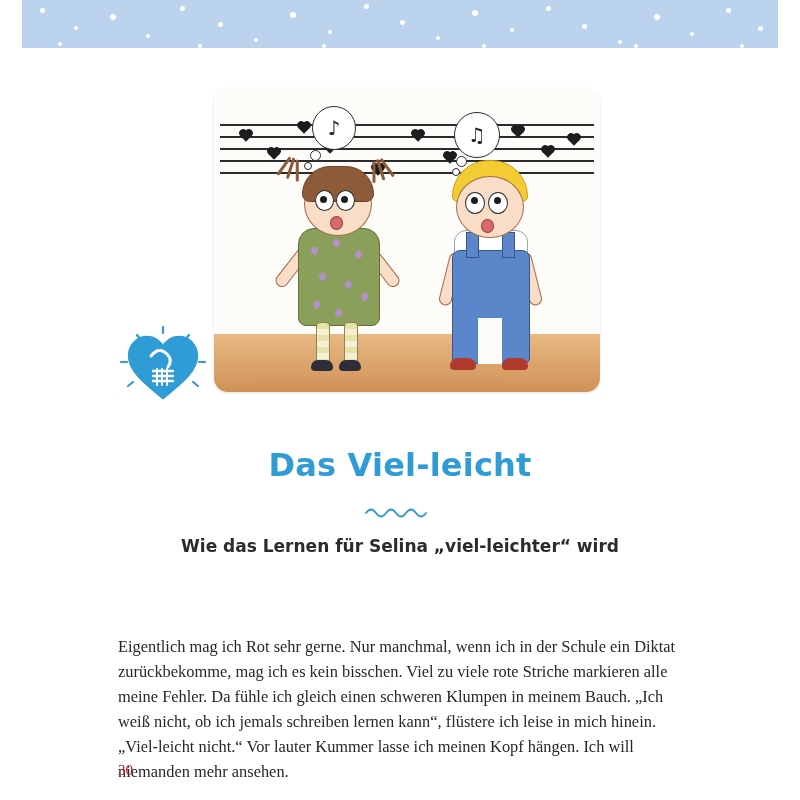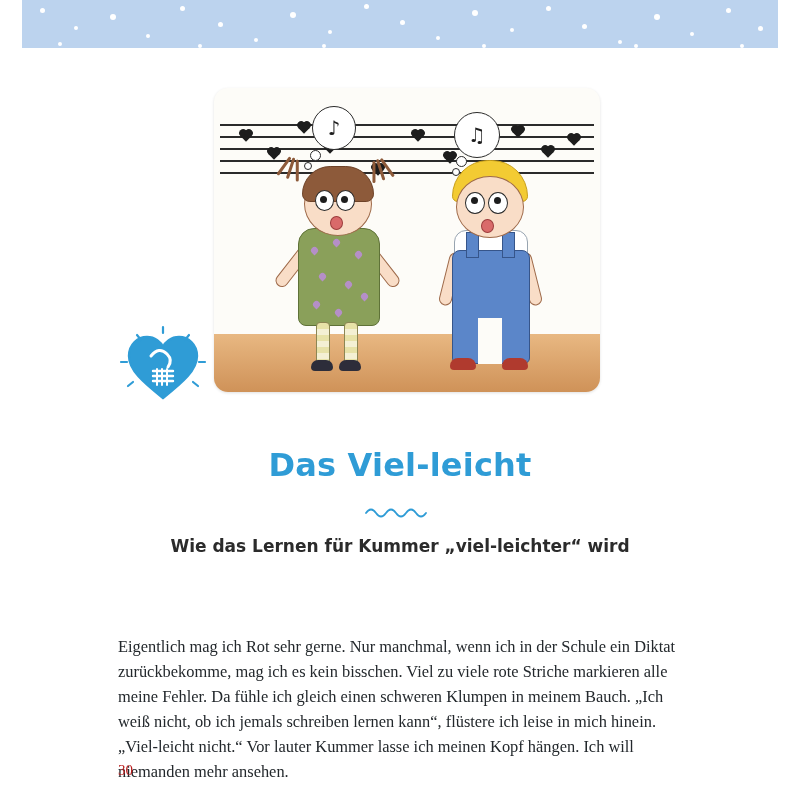--- a/index.html
+++ b/index.html
@@ -329,17 +329,17 @@
 </div>
 
 <div class="title">Das Viel-leicht</div>
 
 <div class="squiggle">
   <svg viewBox="0 0 70 14" width="70" height="14" aria-hidden="true">
     <path d="M1 8 q5 -7 10 0 t10 0 t10 0 t10 0 t10 0 t10 0" fill="none" stroke="#2f9cd6" stroke-width="1.8" stroke-linecap="round"></path>
   </svg>
 </div>
 
-<div class="subtitle">Wie das Lernen für Kummer „viel-leichter“ wird</div>
+<div class="subtitle">Wie das Lernen für Selina „viel-leichter“ wird</div>
 
 <p class="body-text">Eigentlich mag ich Rot sehr gerne. Nur manchmal, wenn ich in der Schule ein Diktat zurückbekomme, mag ich es kein bisschen. Viel zu viele rote Striche markieren alle meine Fehler. Da fühle ich gleich einen schweren Klumpen in meinem Bauch. „Ich weiß nicht, ob ich jemals schreiben lernen kann“, flüstere ich leise in mich hinein. „Viel-leicht nicht.“ Vor lauter Kummer lasse ich meinen Kopf hängen. Ich will niemanden mehr ansehen.</p>
 
 <div class="page-number">30</div>
 
 </body></html>

